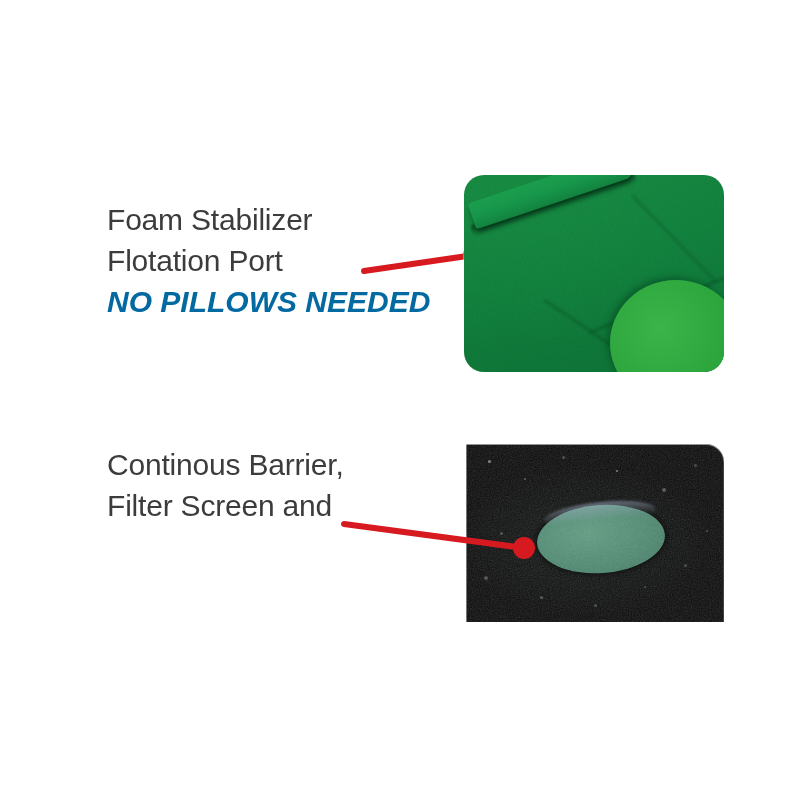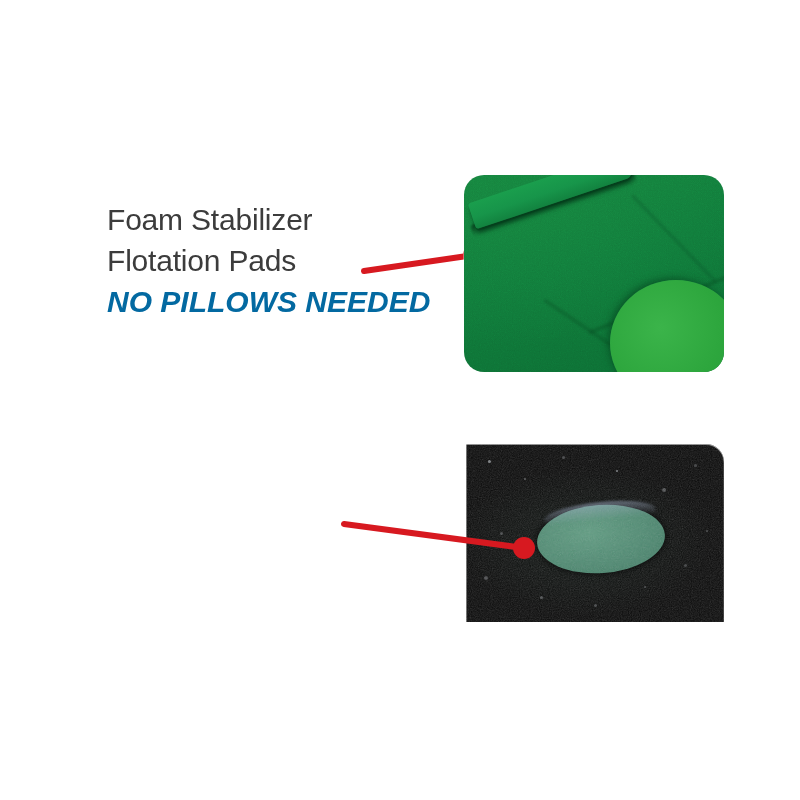--- a/index.html
+++ b/index.html
@@ -198,21 +198,21 @@
     background: rgba(215,220,225,0.55);
   }
 </style>
 </head>
 <body>
 
 <div id="page">
 
   <div class="callout-text" id="callout-text-1">
     <div class="callout-line">Foam Stabilizer</div>
-    <div class="callout-line">Flotation Pads</div>
+    <div class="callout-line">Flotation Port</div>
     <div class="callout-line emphasis">NO PILLOWS NEEDED</div>
   </div>
 
   <svg class="leader" id="leader-line-1" width="800" height="800" style="left:0;top:0;">
     <line x1="340" y1="271" x2="450" y2="255" stroke="#d71920" stroke-width="6" stroke-linecap="round"></line>
     <circle cx="450" cy="255" r="11" fill="#d71920"></circle>
   </svg>
 
   <div class="photo-panel" id="photo-panel-foam">
     <svg id="foam-noise" viewBox="0 0 260 197" preserveAspectRatio="none">
@@ -229,20 +229,22 @@
     <div id="foam-seam-a"></div>
     <div id="foam-seam-b"></div>
 
     <div id="foam-pad-shadow"></div>
     <div id="foam-pad-strip"></div>
 
     <div id="foam-corner-blob"></div>
   </div>
 
   <div class="callout-text" id="callout-text-2">
+    <div class="callout-line">Continous Barrier,</div>
+    <div class="callout-line">Filter Screen and</div>
   </div>
 
   <div class="photo-panel" id="photo-panel-drain">
     <svg id="drain-noise" viewBox="0 0 258 178" preserveAspectRatio="none">
       <defs>
         <filter id="grainDark">
           <feTurbulence type="fractalNoise" baseFrequency="0.9" numOctaves="4" seed="3"></feTurbulence>
           <feColorMatrix type="saturate" values="0"></feColorMatrix>
           <feComponentTransfer>
             <feFuncA type="linear" slope="0.55" intercept="0"></feFuncA>

